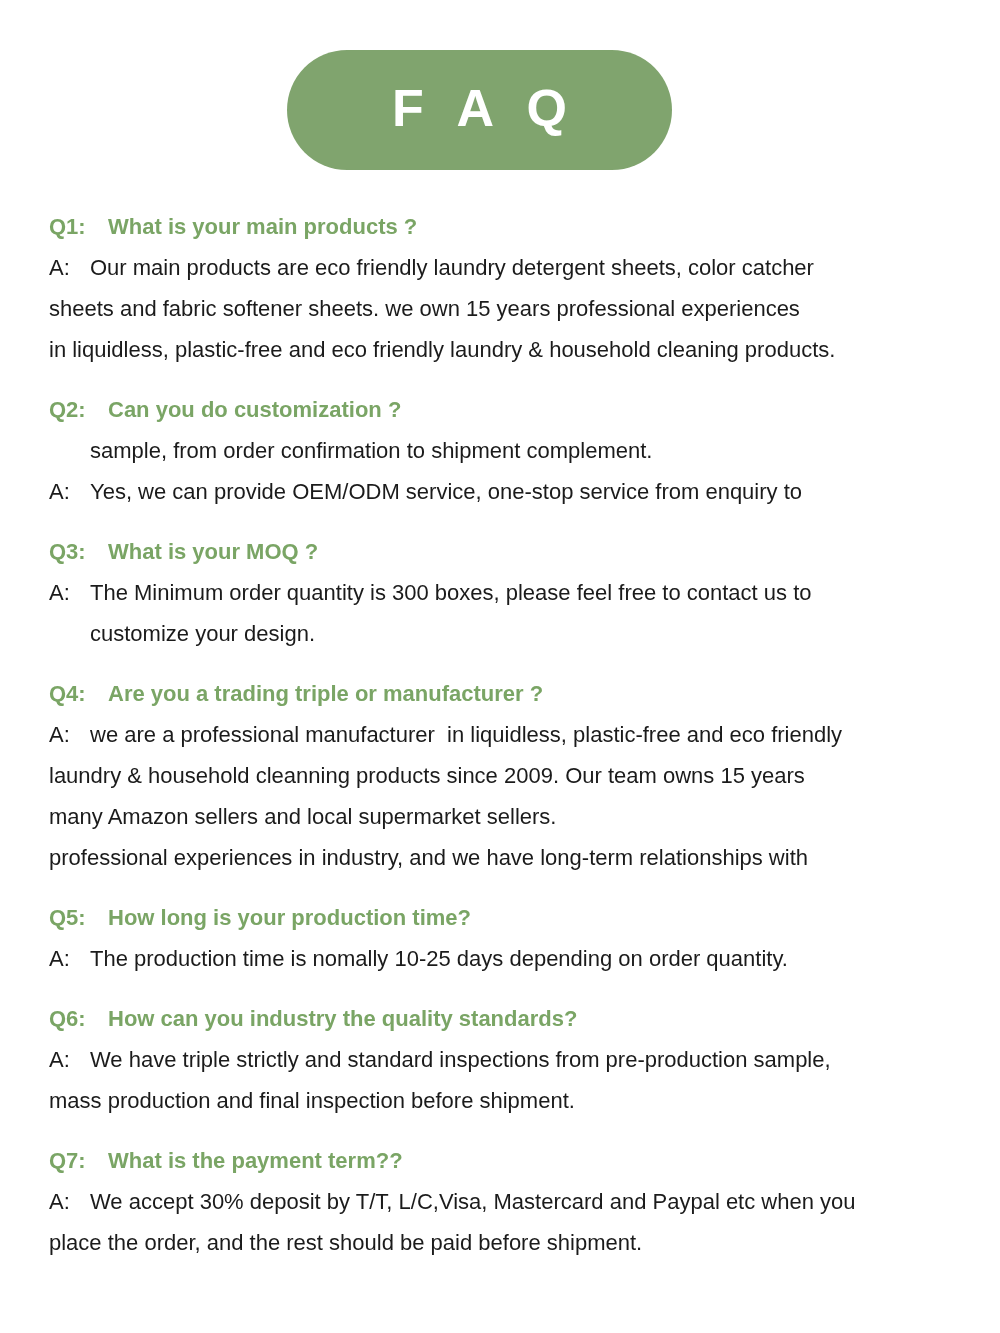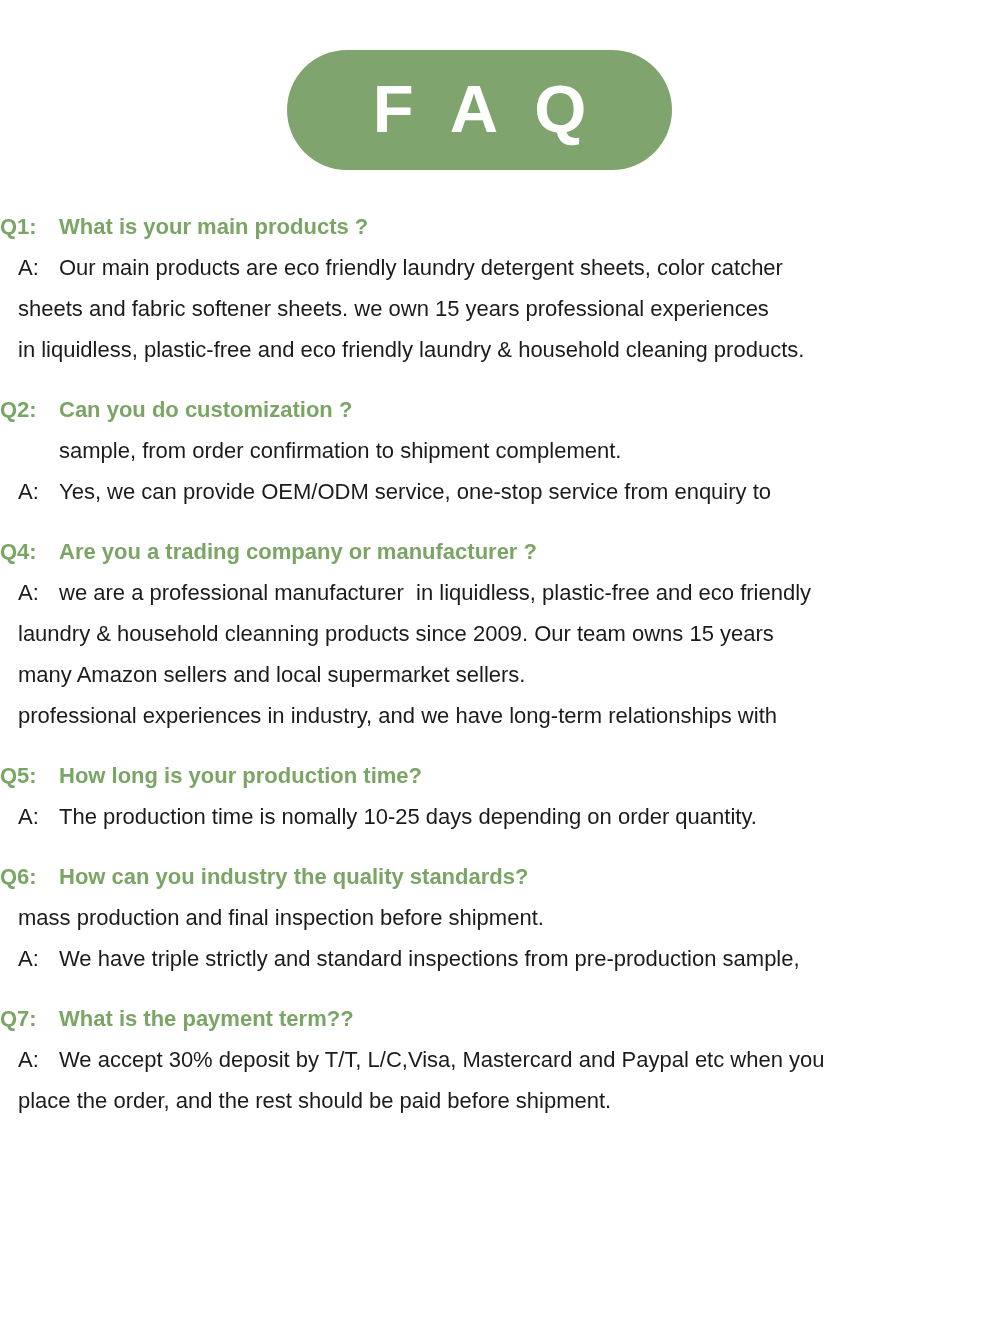--- a/index.html
+++ b/index.html
@@ -19,44 +19,44 @@
     height: 120px;
     margin: 50px 0 36px 287px;
     background: #80a46e;
     border-radius: 62px;
     display: flex;
     align-items: center;
     justify-content: center;
   }
   .banner-text {
     color: #ffffff;
-    font-size: 67px;
+    font-size: 52px;
     font-weight: 900;
     letter-spacing: 10px;
     margin-left: 10px; 
     transform: translateY(-2px);
   }
   .faq {
+    padding-left: 49px;
   }
   .item {
     margin-bottom: 19px;
   }
   .q {
     font-weight: bold;
     color: #7aa565;
     font-size: 22px;
     line-height: 41px;
     white-space: pre;
   }
   .q-label {
     display: inline-block;
     min-width: 59px;
   }
   .a {
-    margin-left: 18px;
     font-size: 22px;
   }
   .a-line {
     line-height: 41px;
     white-space: pre;
   }
   .a-label {
     display: inline-block;
     min-width: 41px;
   }
@@ -85,43 +85,50 @@
     </article>
 
     <article class="item">
       <div class="q"><span class="q-label">Q2:</span><span class="q-text">Can you do customization ?</span></div>
       <div class="a">
         <div class="a-line deep">sample, from order confirmation to shipment complement.</div>
         <div class="a-line"><span class="a-label">A:</span><span class="a-text">Yes, we can provide OEM/ODM service, one-stop service from enquiry to</span></div>
       </div>
     </article>
 
+    <article class="item">
+      <div class="q"><span class="q-label">Q3:</span><span class="q-text">What is your MOQ ?</span></div>
+      <div class="a">
+        <div class="a-line"><span class="a-label">A:</span><span class="a-text">The Minimum order quantity is 300 boxes, please feel free to contact us to</span></div>
+        <div class="a-line deep">customize your design.</div>
+      </div>
+    </article>
 
     <article class="item">
-      <div class="q"><span class="q-label">Q4:</span><span class="q-text">Are you a trading company or manufacturer ?</span></div>
+      <div class="q"><span class="q-label">Q4:</span><span class="q-text">Are you a trading triple or manufacturer ?</span></div>
       <div class="a">
         <div class="a-line"><span class="a-label">A:</span><span class="a-text">we are a professional manufacturer  in liquidless, plastic-free and eco friendly</span></div>
         <div class="a-line">laundry &amp; household cleanning products since 2009. Our team owns 15 years</div>
         <div class="a-line">many Amazon sellers and local supermarket sellers.</div>
         <div class="a-line">professional experiences in industry, and we have long-term relationships with</div>
       </div>
     </article>
 
     <article class="item">
       <div class="q"><span class="q-label">Q5:</span><span class="q-text">How long is your production time?</span></div>
       <div class="a">
         <div class="a-line"><span class="a-label">A:</span><span class="a-text">The production time is nomally 10-25 days depending on order quantity.</span></div>
       </div>
     </article>
 
     <article class="item">
       <div class="q"><span class="q-label">Q6:</span><span class="q-text">How can you industry the quality standards?</span></div>
       <div class="a">
+        <div class="a-line"><span class="a-label">A:</span><span class="a-text">We have triple strictly and standard inspections from pre-production sample,</span></div>
         <div class="a-line">mass production and final inspection before shipment.</div>
-        <div class="a-line"><span class="a-label">A:</span><span class="a-text">We have triple strictly and standard inspections from pre-production sample,</span></div>
       </div>
     </article>
 
     <article class="item">
       <div class="q"><span class="q-label">Q7:</span><span class="q-text">What is the payment term??</span></div>
       <div class="a">
         <div class="a-line"><span class="a-label">A:</span><span class="a-text">We accept 30% deposit by T/T, L/C,Visa, Mastercard and Paypal etc when you</span></div>
         <div class="a-line">place the order, and the rest should be paid before shipment.</div>
       </div>
     </article>

